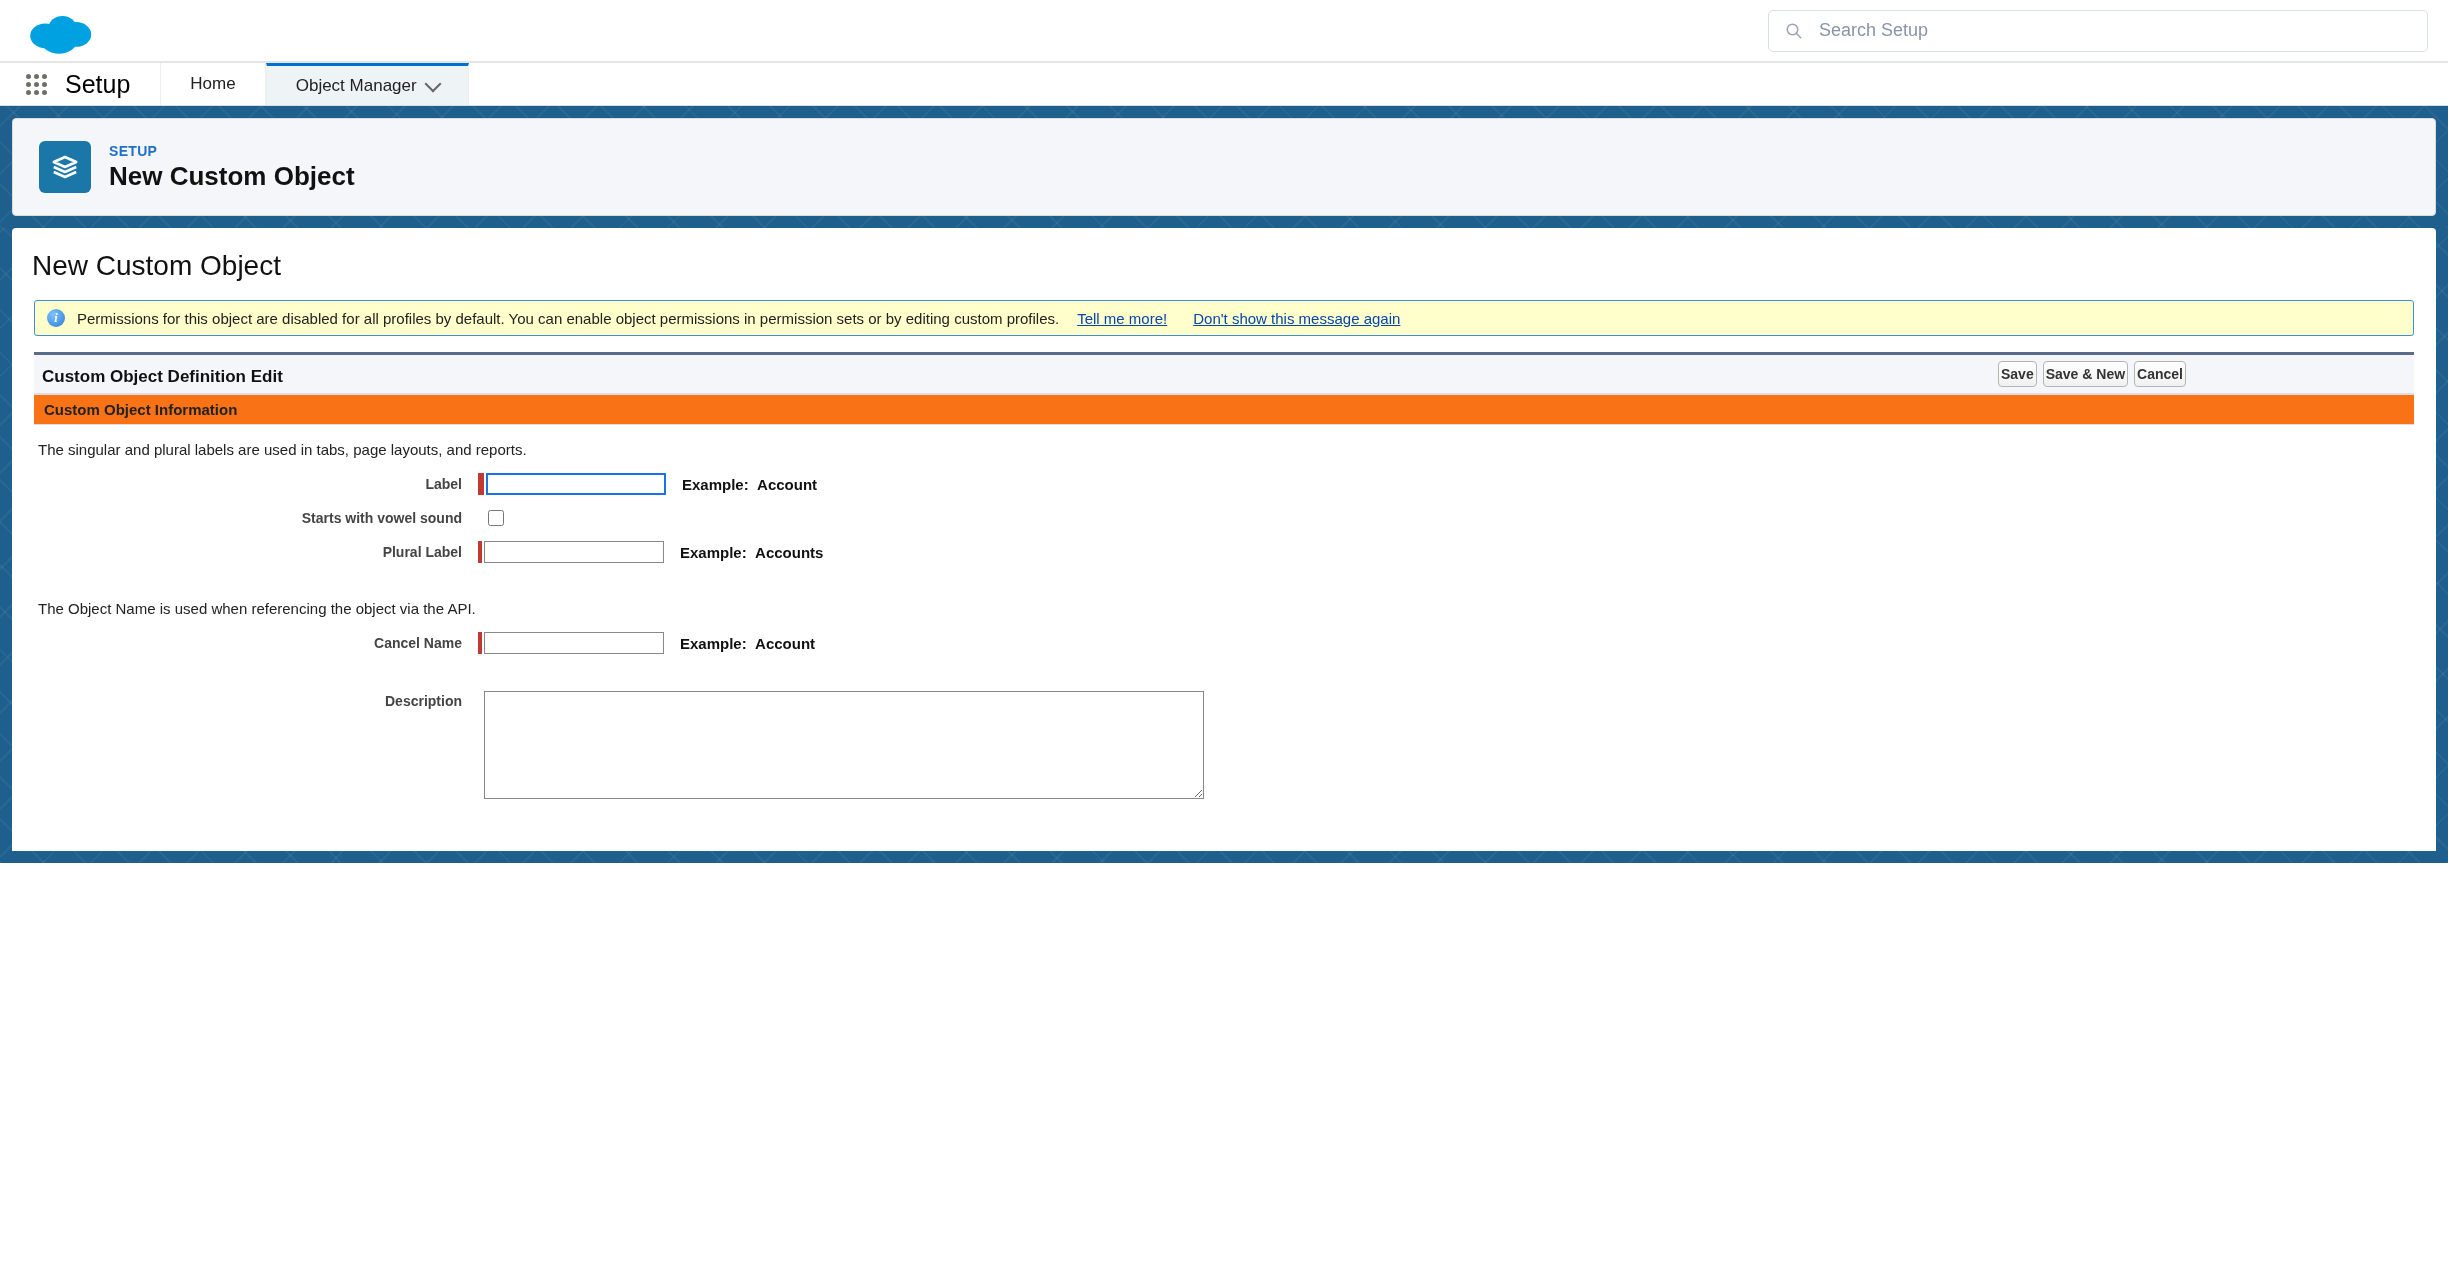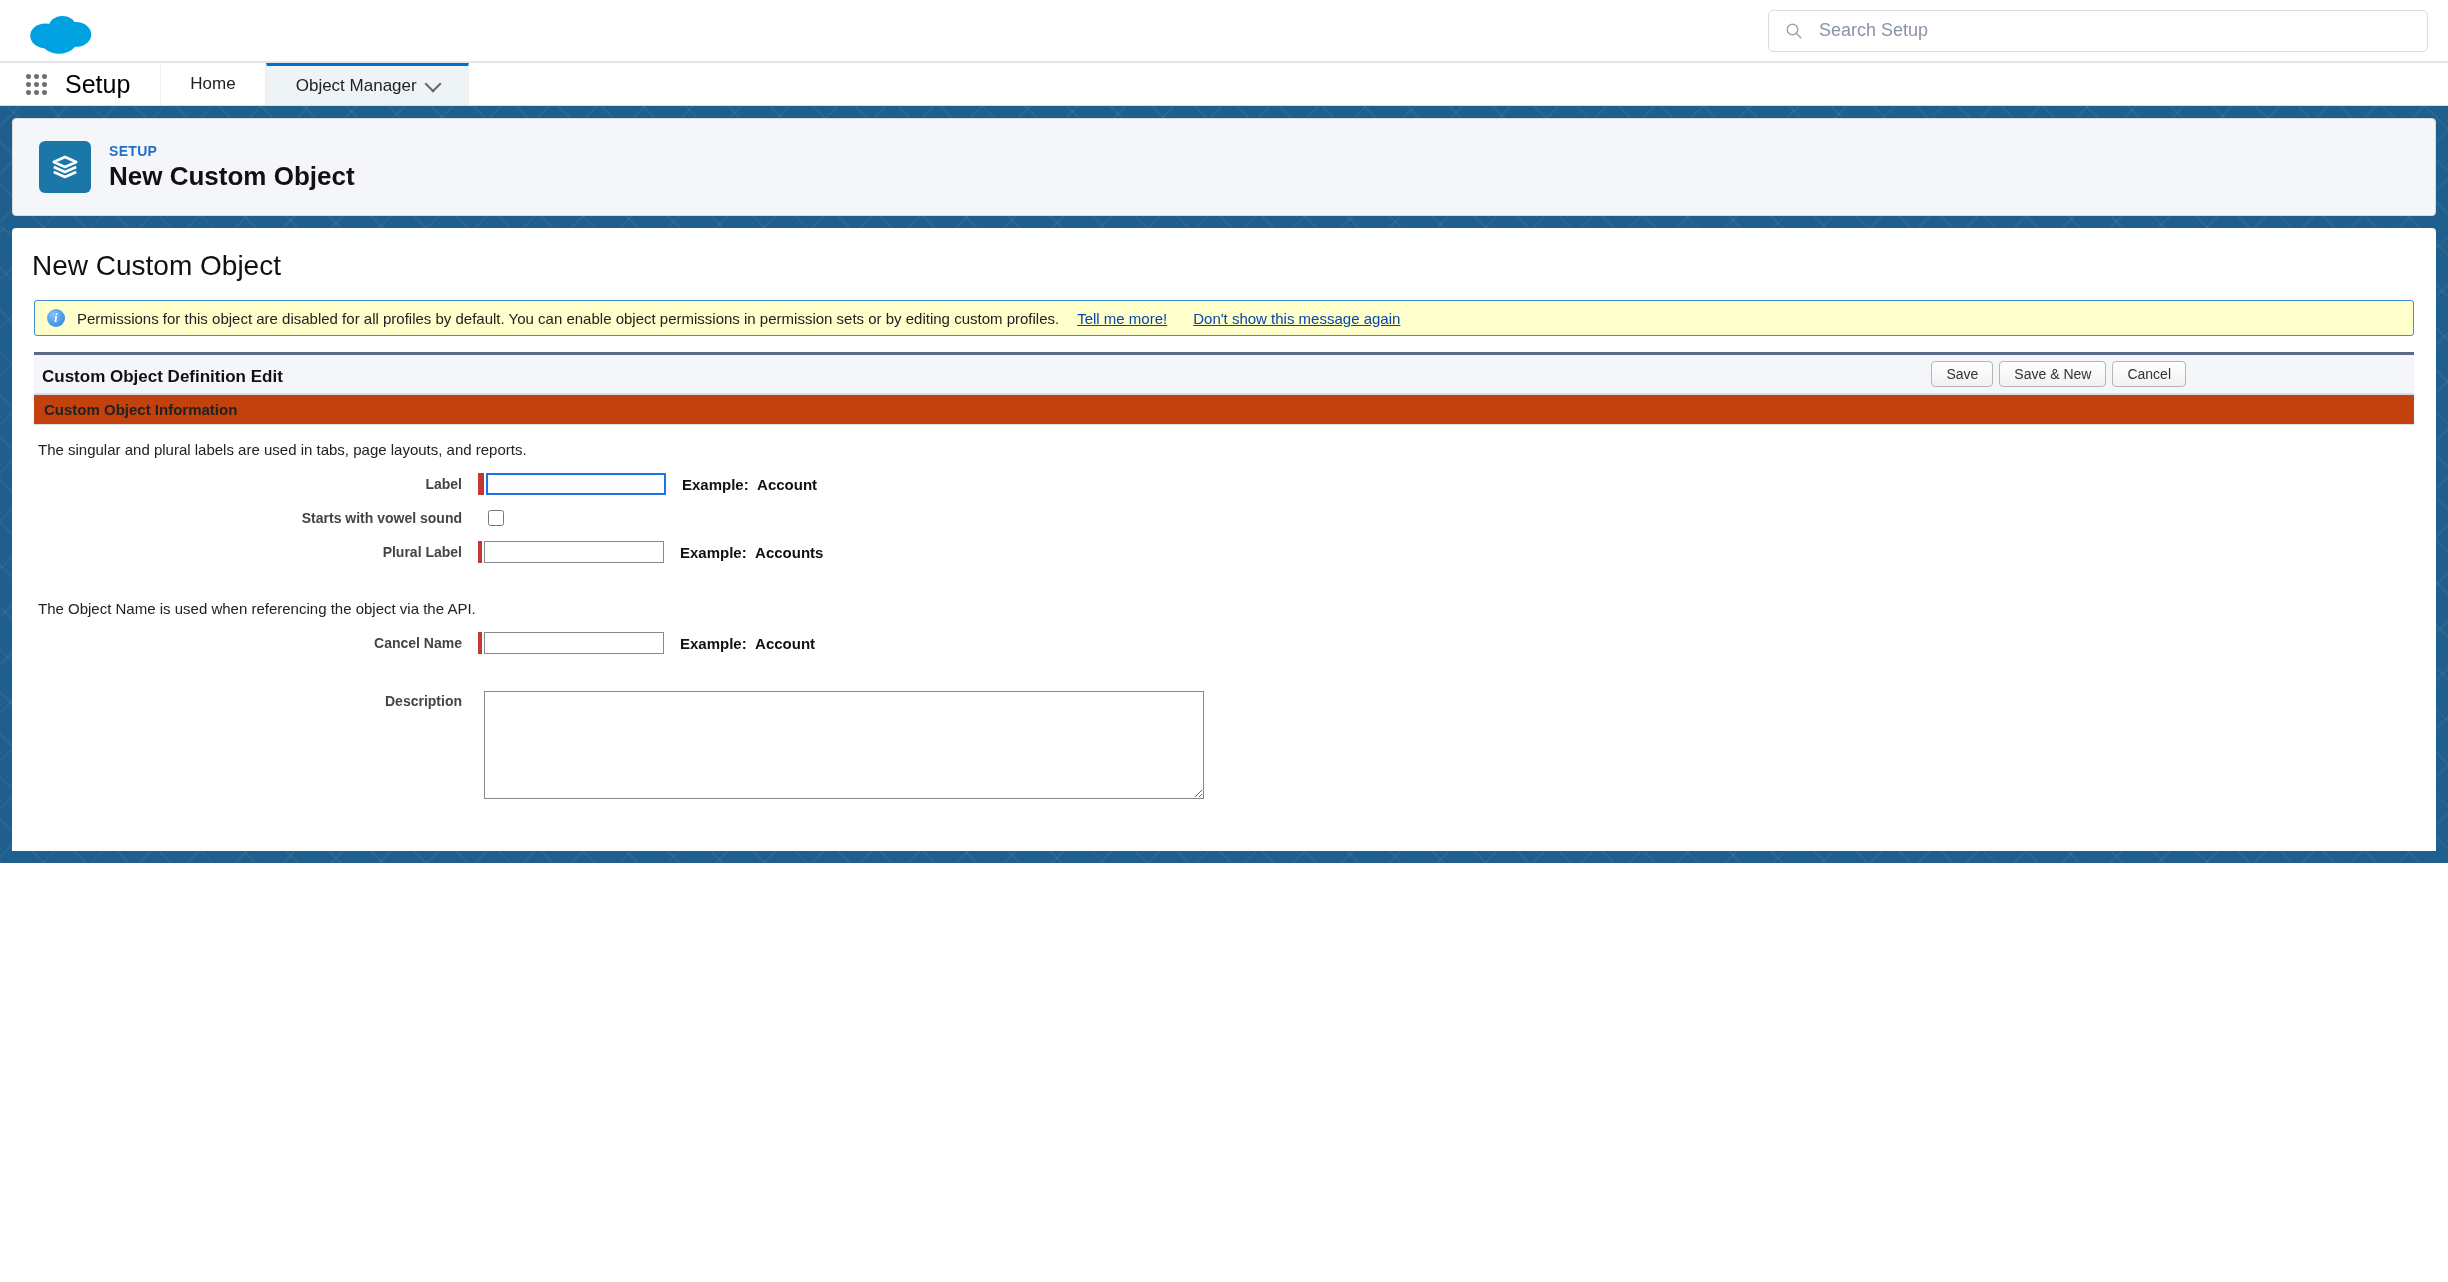--- a/index.html
+++ b/index.html
@@ -42,23 +42,23 @@
   .inner-title { font-size: 28px; font-weight: 400; color: #111; margin: 8px 4px 18px 4px; }
 
   .info-banner { display: flex; align-items: center; gap: 12px; background: #ffffcc; border: 1px solid #3e8ed0; border-radius: 3px; padding: 8px 12px; font-size: 15px; color: #222; margin: 0 6px 16px 6px; }
   .info-banner .info-icon { width: 18px; height: 18px; border-radius: 50%; background: radial-gradient(circle at 35% 30%, #7fc3ff, #2a7ad1); color: #fff; font-family: Georgia, serif; font-style: italic; font-weight: bold; font-size: 12px; display: flex; align-items: center; justify-content: center; flex: 0 0 auto; }
   .info-banner a { color: #0645ad; text-decoration: underline; margin-left: 6px; cursor: pointer; }
 
   .form-region { border-top: 3px solid #5c6b8a; margin: 0 6px; }
   .section-bar { display: flex; align-items: flex-end; background: #f4f6f9; border-bottom: 1px solid #d8dde6; padding: 6px 8px; }
   .section-bar h3 { font-size: 17px; font-weight: 700; color: #111; }
   .btn-row { margin-left: auto; display: flex; gap: 6px; position: relative; left: -220px; }
-  .btn { background: linear-gradient(#fff, #f1f1f1); border: 1px solid #b5b5b5; border-radius: 4px; padding: 4px 14px; font-size: 14px; font-weight: 400; color: #333; cursor: pointer; }
+  .btn { background: linear-gradient(#fff, #f1f1f1); border: 1px solid #b5b5b5; border-radius: 4px; padding: 4px 2px; font-size: 14px; font-weight: 700; color: #333; cursor: pointer; }
 
-  .subsection { background: #c2410c; padding: 6px 10px; font-weight: 700; font-size: 15px; color: #222; border-top: 1px solid #d8dde6; border-bottom: 1px solid #d8dde6; }
+  .subsection { background: #f97316; padding: 6px 10px; font-weight: 700; font-size: 15px; color: #222; border-top: 1px solid #d8dde6; border-bottom: 1px solid #d8dde6; }
 
   .form-body { padding: 10px 4px; }
   .helper { font-size: 15px; color: #222; margin: 6px 0 10px 0; }
   .form-row { display: flex; align-items: center; min-height: 32px; margin-bottom: 2px; }
   .form-row .lbl { width: 440px; text-align: right; padding-right: 16px; font-size: 14px; font-weight: 700; color: #444; }
   .req-bar { width: 4px; height: 22px; background: #c23934; margin-right: 2px; }
   .text-input { border: 1px solid #888; height: 22px; width: 180px; padding: 1px 4px; font-size: 14px; }
   .text-input.focused { border: 2px solid #1a73e8; outline: none; }
   .example { margin-left: 16px; font-size: 15px; color: #111; }
   .example b { font-weight: 700; }

